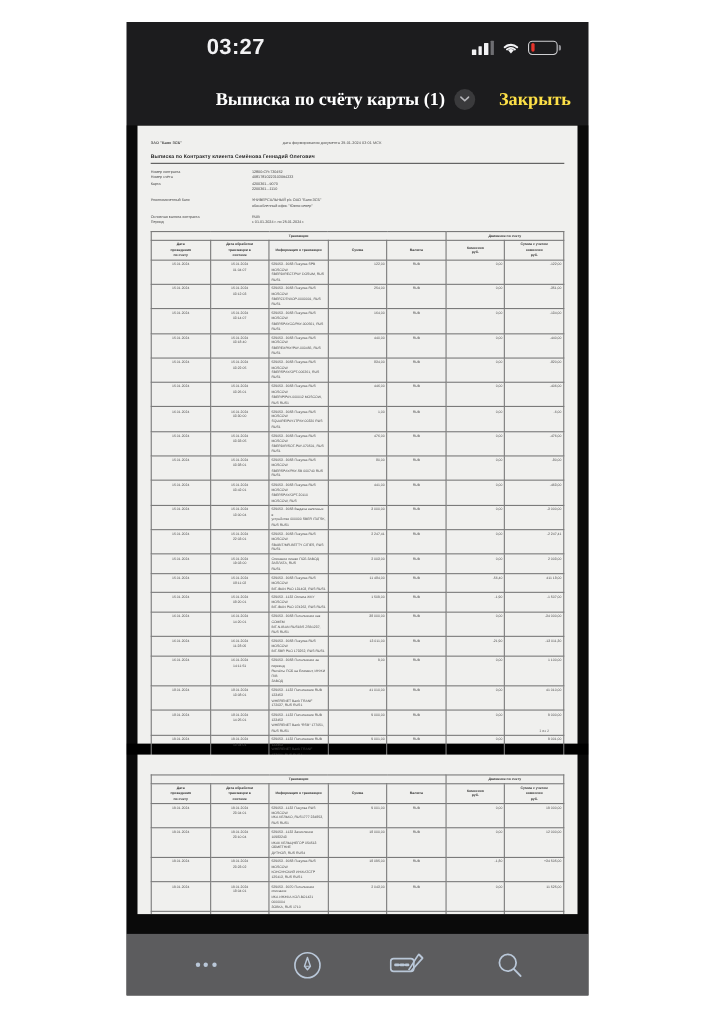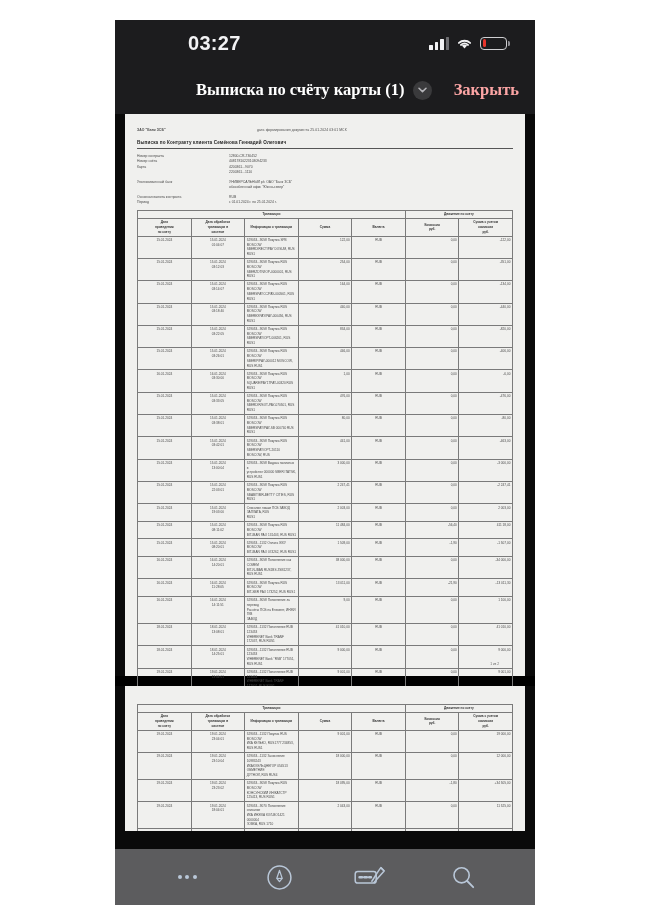--- a/index.html
+++ b/index.html
@@ -70,21 +70,21 @@
     color: #ffffff; font-size: 16.5px; font-weight: bold;
     white-space: nowrap;
   }
   .chev {
     width: 19px; height: 19px; border-radius: 50%;
     background: #3a3a3c;
     display: flex; align-items: center; justify-content: center;
   }
   .chev svg { display: block; }
   .nav-close {
-    color: #fca5a5; font-size: 16.5px; font-weight: bold;
+    color: #fde047; font-size: 16.5px; font-weight: bold;
     margin-left: auto; white-space: nowrap;
   }
 
   
   .docarea {
     position: absolute;
     left: 0; top: 94px;
     width: 420px; height: 735px;
     background: #0a0a0a;
     overflow: hidden;

